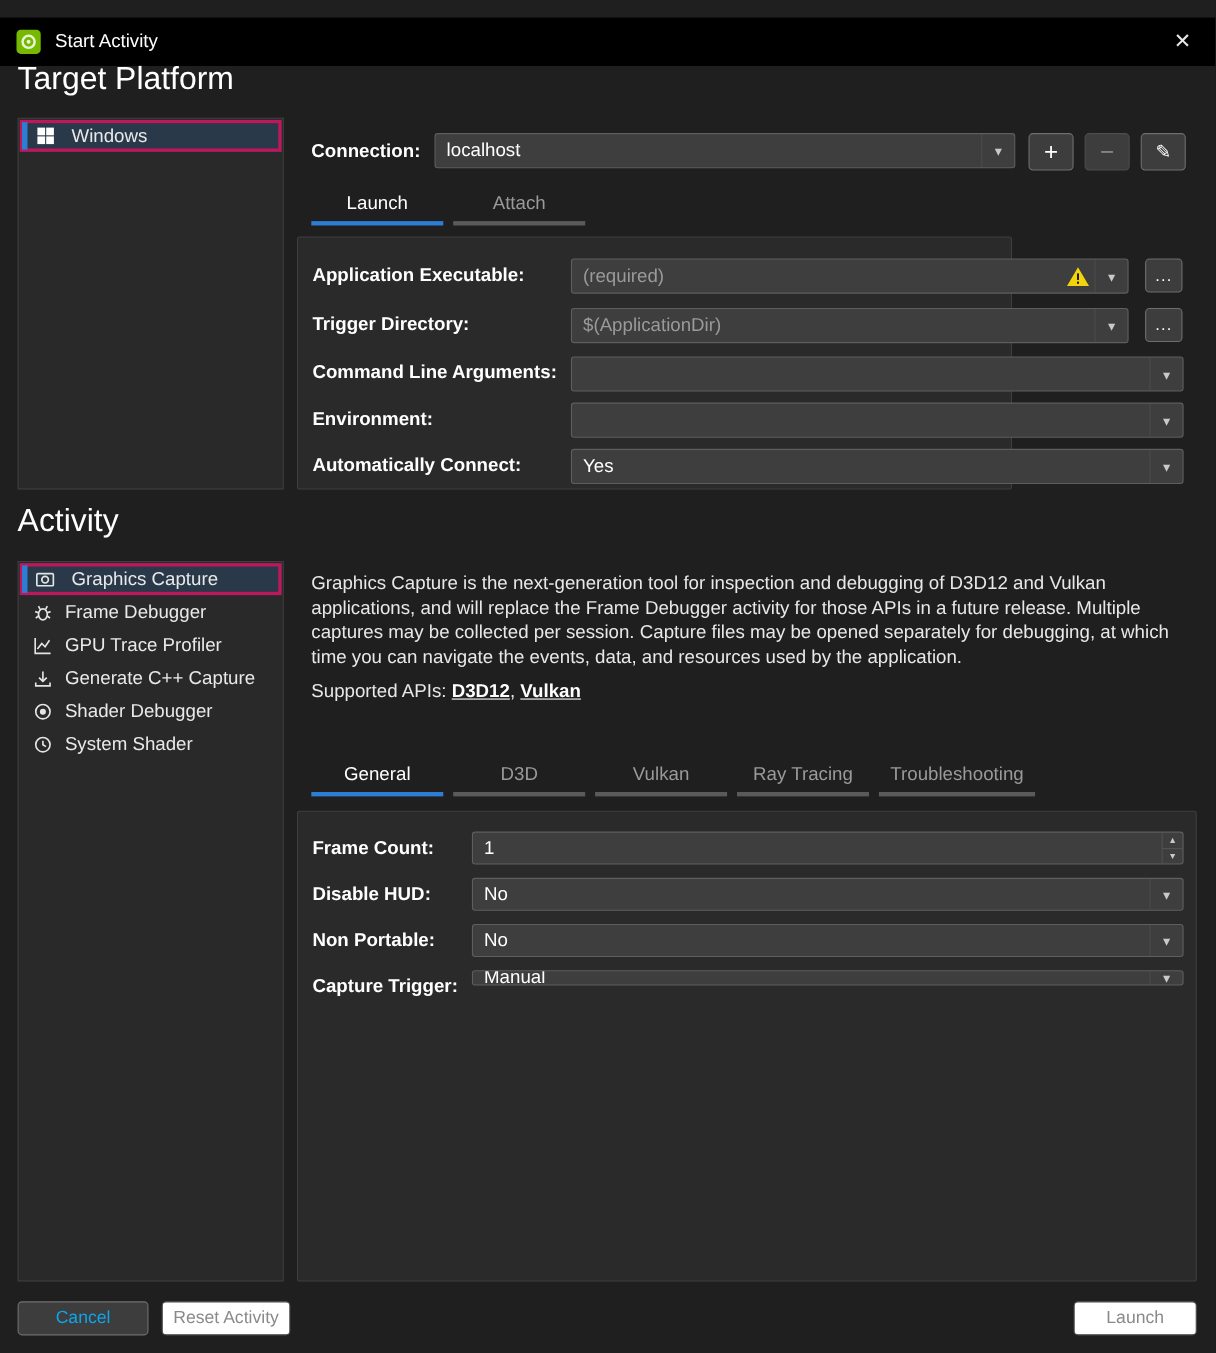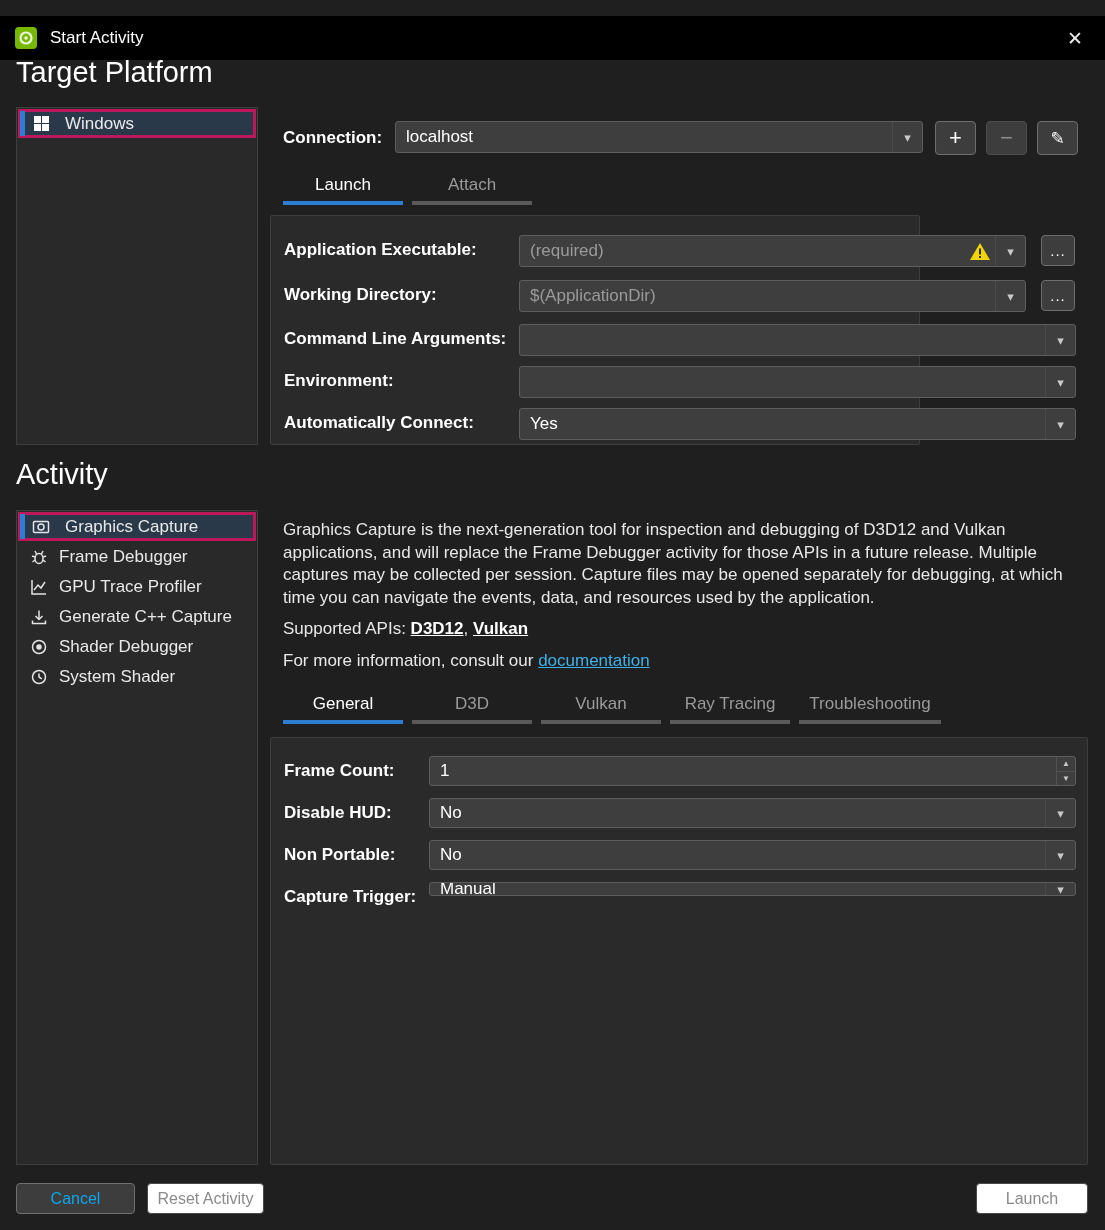--- a/index.html
+++ b/index.html
@@ -132,21 +132,21 @@
       <svg width="22" height="19" viewBox="0 0 22 19">
         <path d="M11 1 L21 18 H1 Z" fill="#f2d40d"></path>
         <rect x="10.1" y="6.5" width="1.8" height="6" fill="#1a1a1a"></rect>
         <rect x="10.1" y="14" width="1.8" height="2" fill="#1a1a1a"></rect>
       </svg>
     </span>
     <span class="arrow-seg">▾</span>
   </div>
   <div class="browse-btn" style="left:770px; top:19px;">...</div>
 
-  <span class="lbl" style="left:13px; top:69px;">Working Directory:</span>
+  <span class="lbl" style="left:13px; top:69px;">Trigger Directory:</span>
   <div class="combo" style="left:248px; top:64px; width:507px;">
     <span class="val ph">$(ApplicationDir)</span>
     <span class="arrow-seg">▾</span>
   </div>
   <div class="browse-btn" style="left:770px; top:64px;">...</div>
 
   <span class="lbl" style="left:13px; top:113px;">Command Line Arguments:</span>
   <div class="combo" style="left:248px; top:108px; width:557px;">
     <span class="val"></span>
     <span class="arrow-seg">▾</span>
@@ -231,24 +231,20 @@
   </div>
 </div>
 
 <div class="desc-block" style="left:283px; top:519px; width:796px;">
   <p>Graphics Capture is the next-generation tool for inspection and debugging of D3D12 and Vulkan applications, and will replace the Frame Debugger activity for those APIs in a future release. Multiple captures may be collected per session. Capture files may be opened separately for debugging, at which time you can navigate the events, data, and resources used by the application.</p>
   <p class="desc-line2">
     <span>Supported APIs:</span>
     <span class="api-link">D3D12</span><span>,</span>
     <span class="api-link">Vulkan</span>
   </p>
-  <p class="desc-line2">
-    <span>For more information, consult our</span>
-    <span class="doc-link">documentation</span>
-  </p>
 </div>
 
 <div class="tabs" style="left:283px; top:691px;">
   <div class="tab selected">
     <span class="tab-label">General</span>
     <div class="tab-underline"></div>
   </div>
   <div class="tab">
     <span class="tab-label">D3D</span>
     <div class="tab-underline"></div>

